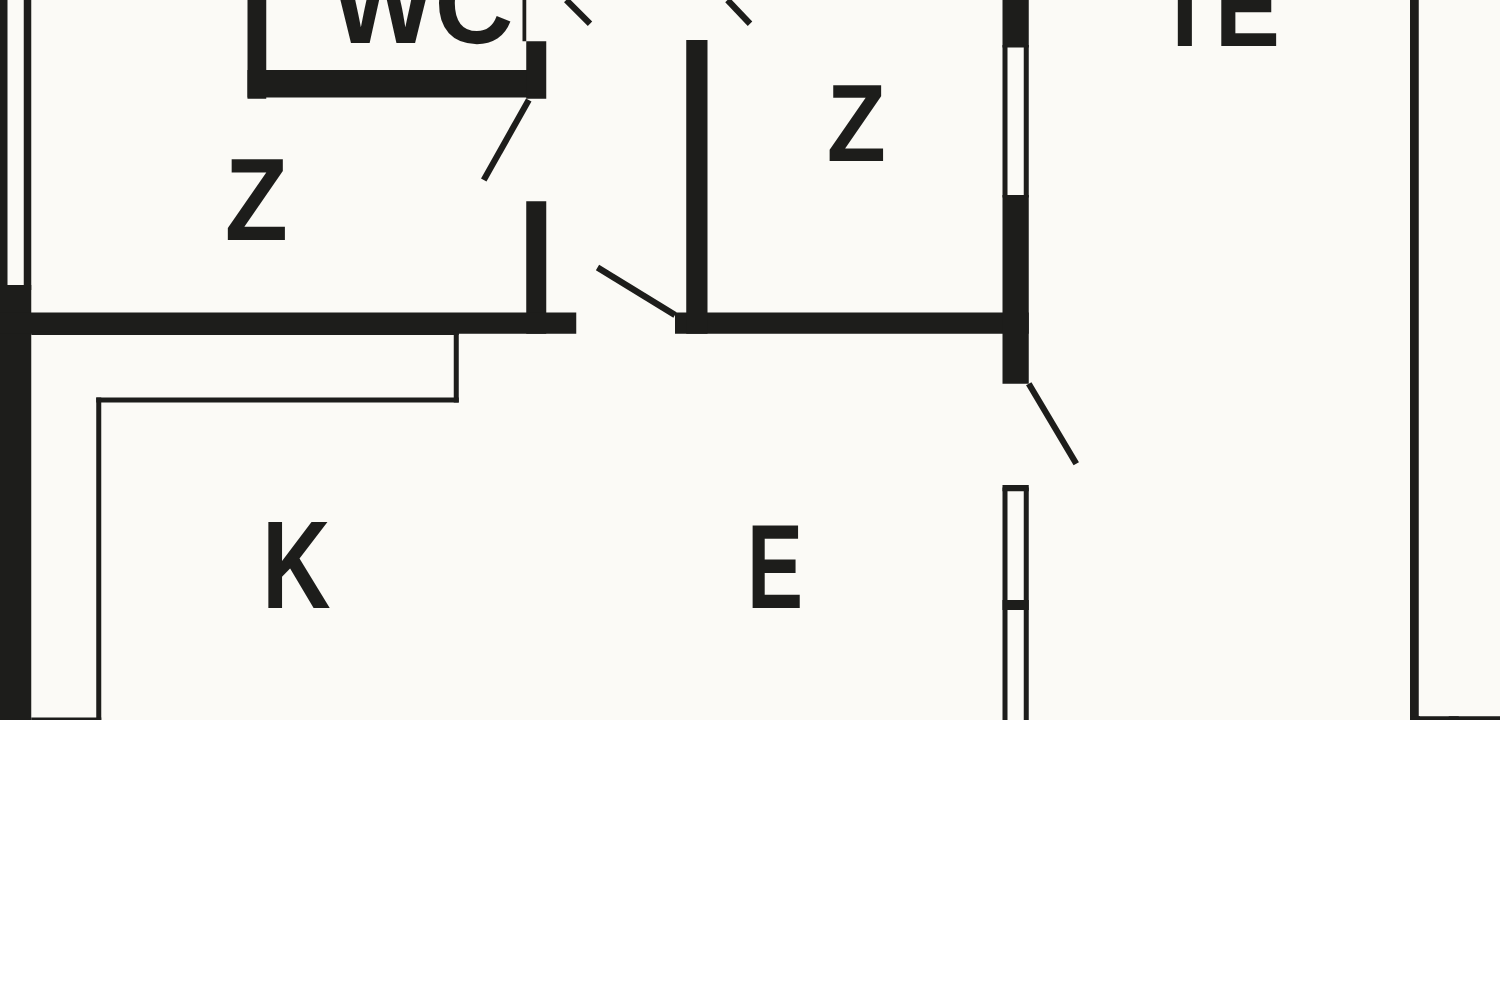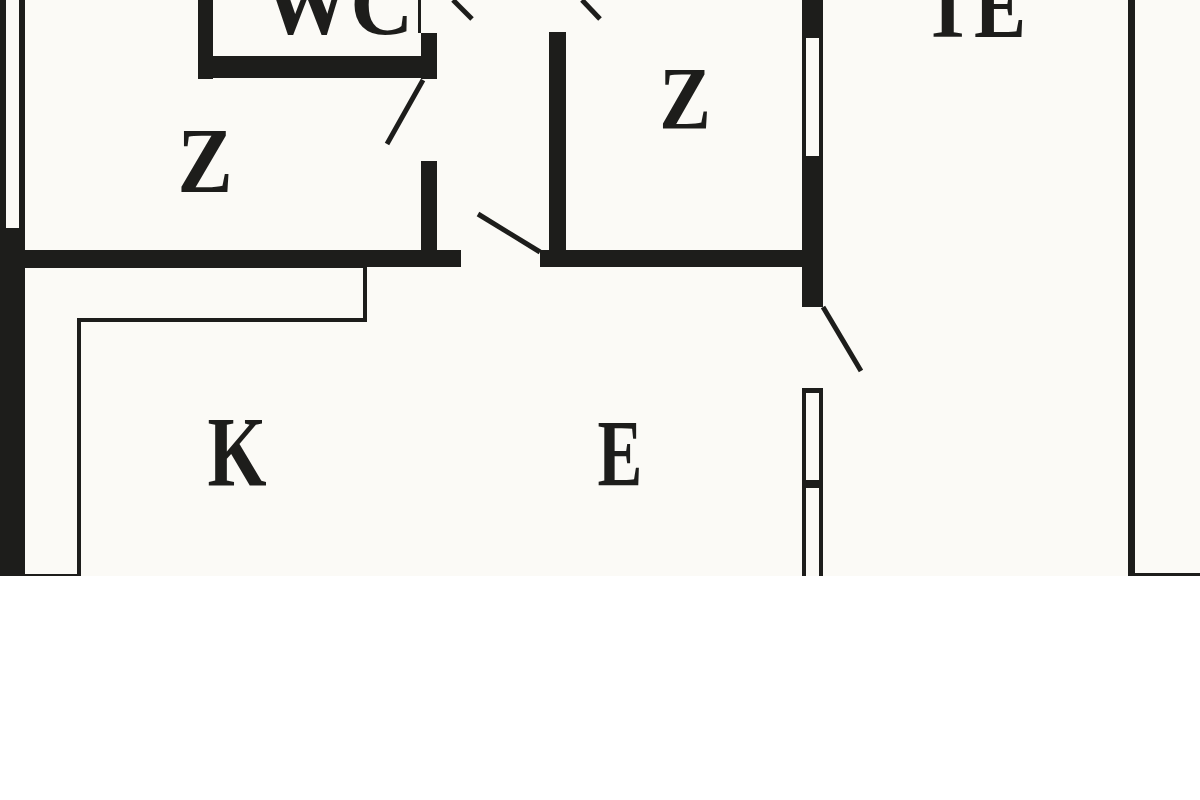--- a/index.html
+++ b/index.html
@@ -1,20 +1,20 @@
 <!DOCTYPE html>
 <html style="--wall: #1d1d1b; --bg: #fbfaf6;"><head>
 <meta charset="utf-8">
 <style>
   :root { --wall:#1d1d1b; --bg:#fbfaf6; }
   html,body { margin:0; padding:0; background:#fff; }
   #stage {
     position:relative; width:1200px; height:576px;
     background:var(--bg); overflow:hidden;
-    font-family:Liberation Serif, serif;
+    font-family:Liberation Sans, sans-serif;
   }
   #plan-svg { position:absolute; left:0; top:0; }
   .lbl {
     position:absolute; line-height:1; color:var(--wall);
     font-weight:700; white-space:nowrap;
   }
   .lbl-wc { left:338px; top:-43px; font-size:92px;  transform:translateX(-50%) scaleX(0.95); }
   .lbl-te { left:974px; top:-40px; font-size:92px;  transform:translateX(-50%) scaleX(0.85); }
   .lbl-z1 { left:205px; top:113px; font-size:94px;  transform:translateX(-50%) scaleX(0.88); }
   .lbl-z2 { left:685px; top:55px;  font-size:88px;  transform:translateX(-50%) scaleX(0.88); }

